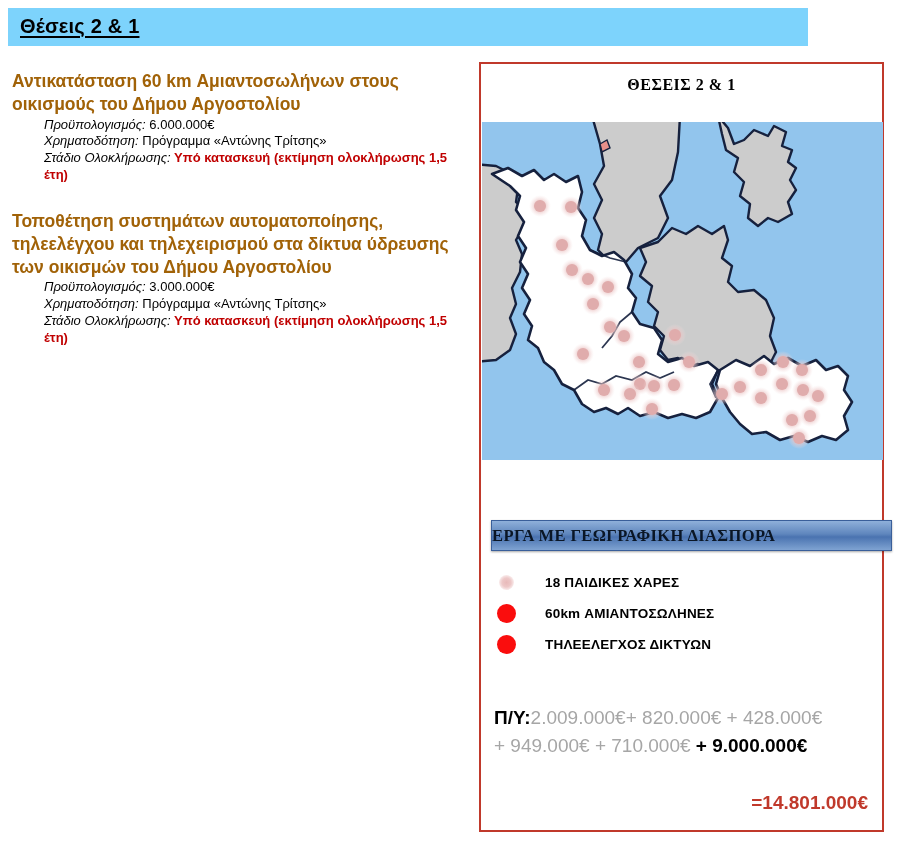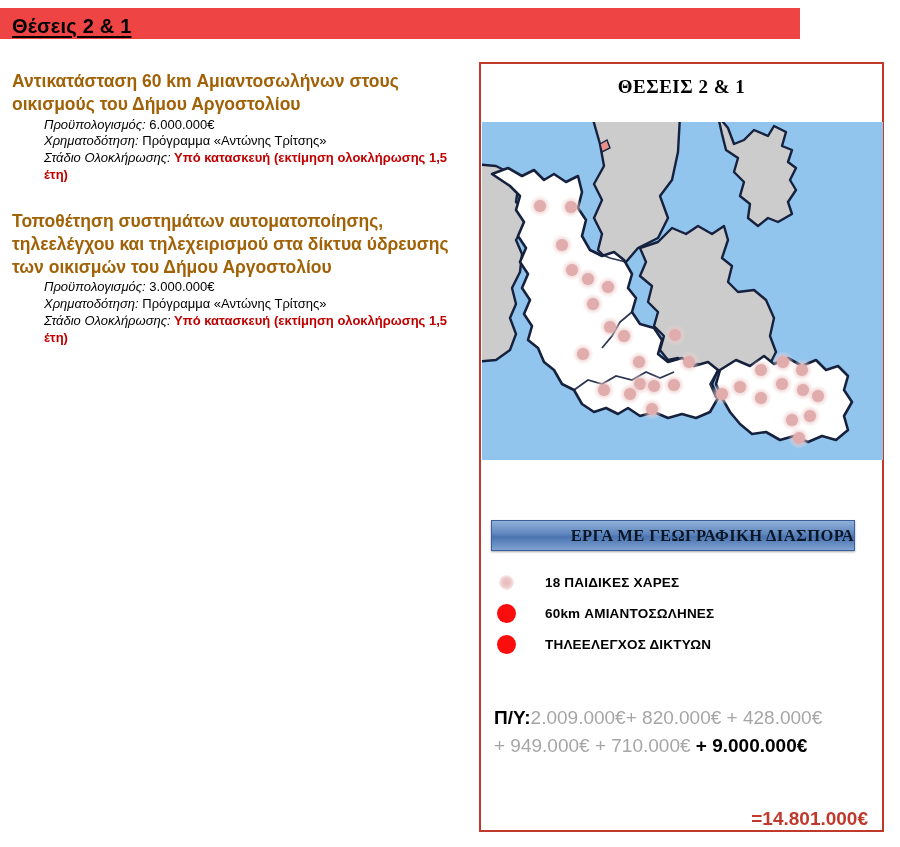--- a/index.html
+++ b/index.html
@@ -13,25 +13,25 @@
     width: 900px;
     height: 847px;
     position: relative;
     font-family: "Liberation Sans", sans-serif;
     overflow: hidden;
   }
 
   
   #slide-header {
     position: absolute;
-    left: 0;
+    left: 8px;
     top: 8px;
     width: 800px;
-    height: 31px;
-    background: #ef4444;
+    height: 38px;
+    background: #7dd3fc;
   }
   #slide-header .title-text {
     position: absolute;
     left: 12px;
     top: 7px;
     font-size: 20px;
     font-weight: bold;
     color: #000000;
     text-decoration: underline;
     text-underline-offset: 3px;
@@ -80,21 +80,21 @@
     border: 2px solid #c0392b;
     background: #ffffff;
   }
   #map-panel-title {
     position: absolute;
     left: 0;
     top: 12px;
     width: 100%;
     text-align: center;
     font-family: "Liberation Serif", serif;
-    font-size: 19px;
+    font-size: 16px;
     font-weight: bold;
     color: #000000;
     letter-spacing: 0.5px;
   }
 
   
   #map-figure {
     position: absolute;
     left: 1px;
     top: 58px;
@@ -103,28 +103,28 @@
     background: #92c5ed;
     overflow: hidden;
   }
   #map-figure svg { display: block; width: 100%; height: 100%; }
 
   
   #geo-banner {
     position: absolute;
     left: 10px;
     top: 456px;
-    width: 364px;
+    width: 401px;
     height: 31px;
     background: linear-gradient(to bottom, #8fb0da 0%, #5f86bd 45%, #4a73b0 55%, #7fa3d2 100%);
     border: 1px solid #3a5f9a;
     box-shadow: 0 1px 2px rgba(0,0,0,0.35);
     display: flex;
     align-items: center;
-    justify-content: flex-end;
+    justify-content: flex-start;
   }
   #geo-banner .banner-text {
     font-family: "Liberation Serif", serif;
     font-size: 16.5px;
     font-weight: bold;
     color: #0a1626;
     letter-spacing: 0.4px;
     white-space: nowrap;
   }
 
@@ -184,21 +184,20 @@
     font-weight: bold;
   }
   #budget-total {
     position: absolute;
     right: 14px;
     top: 728px;
     font-size: 19px;
     font-weight: bold;
     color: #c0392b;
     white-space: nowrap;
-    margin-top: 16px;
   }
 </style>
 </head>
 <body>
 
 <div id="slide-header">
   <div class="title-text">Θέσεις 2 &amp; 1</div>
 </div>
 
 <div id="left-column">

